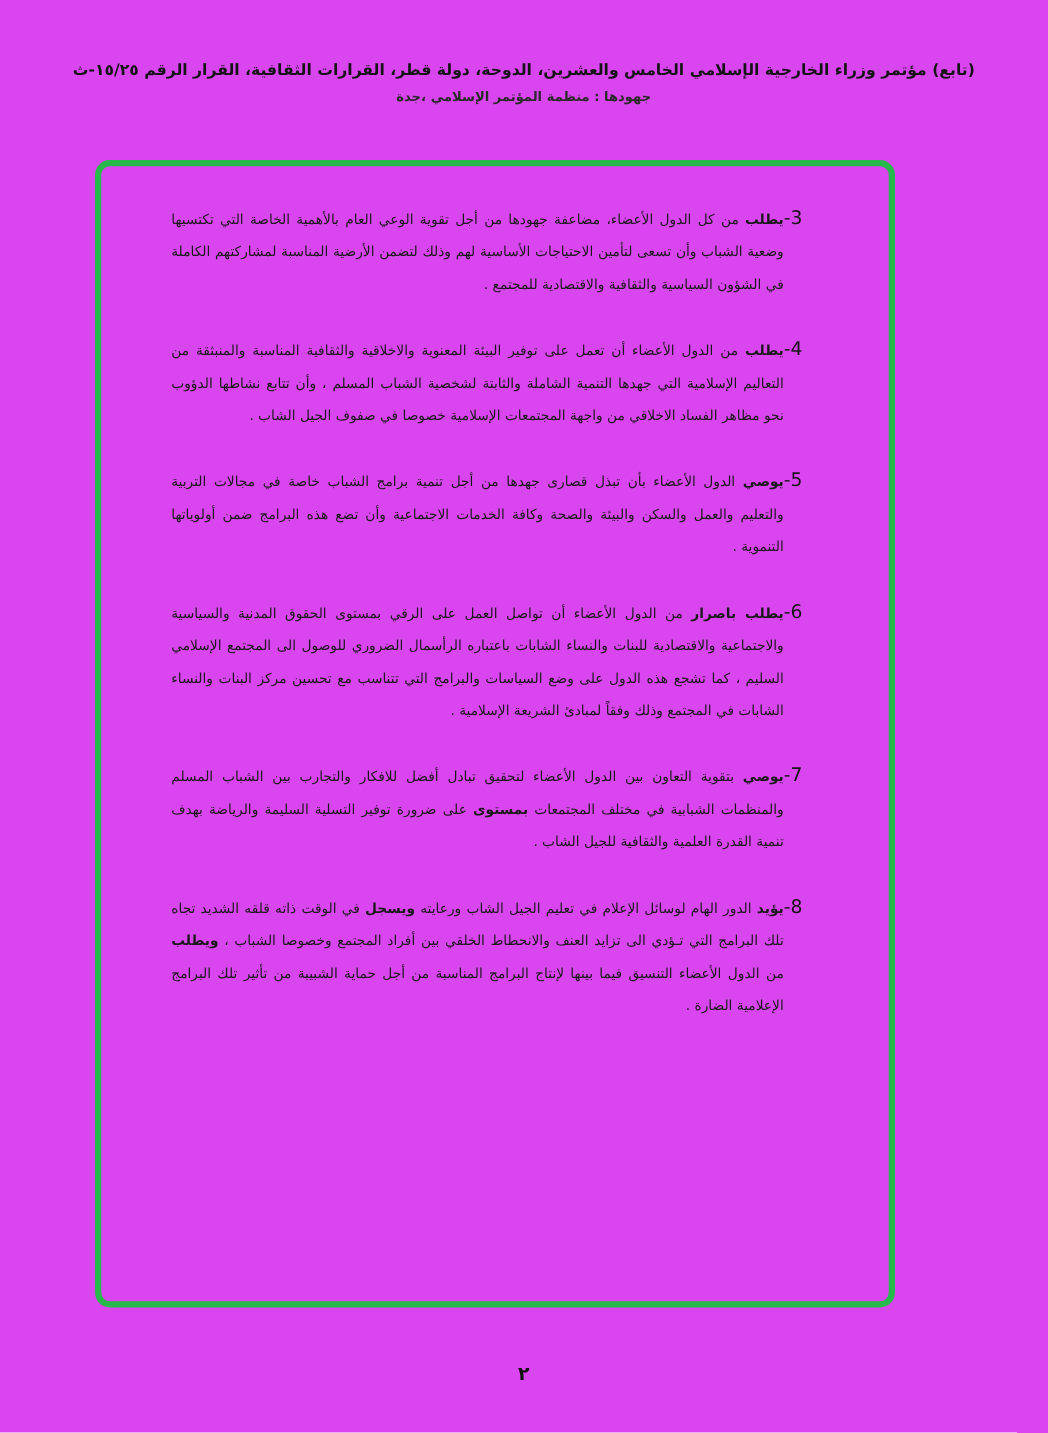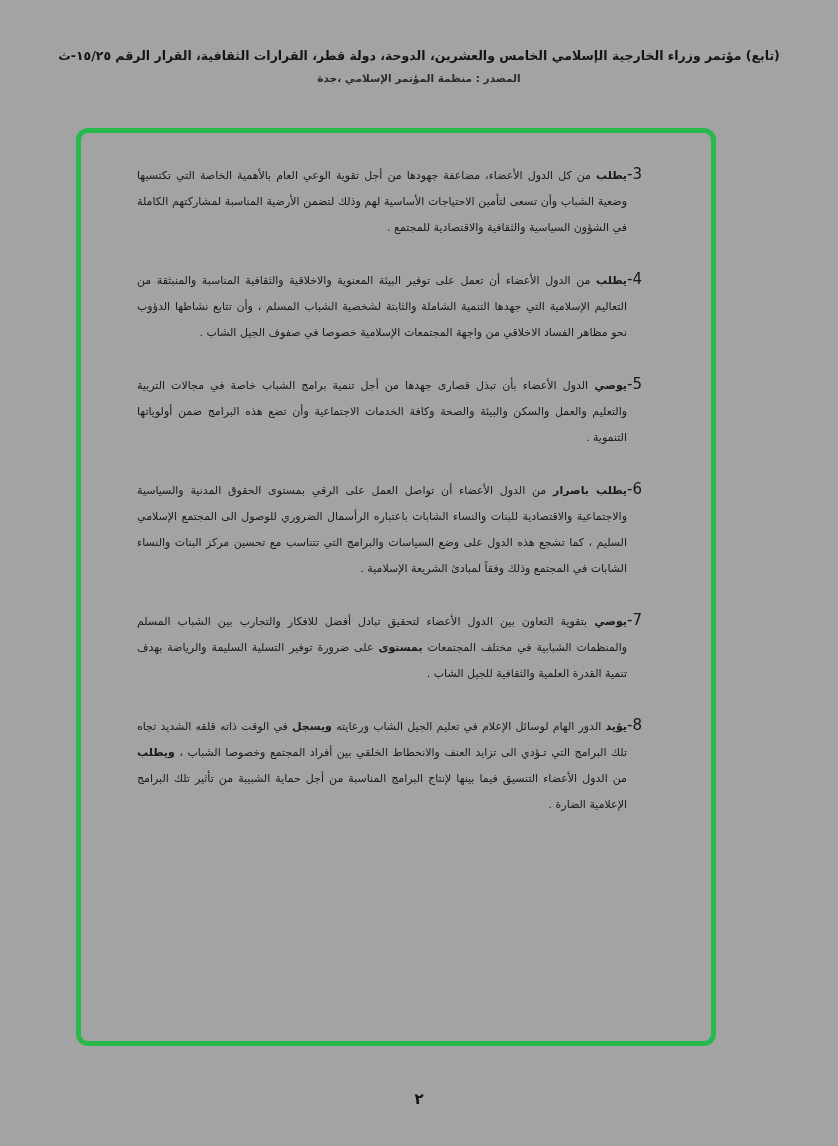--- a/index.html
+++ b/index.html
@@ -8,21 +8,21 @@
     background: #ffffff;
     width: 838px;
     height: 1146px;
     font-family: "DejaVu Sans", sans-serif;
     overflow: hidden;
   }
   .page {
     position: relative;
     width: 838px;
     height: 1146px;
-    background: #a3a3a3;
+    background: #d946ef;
     color: #1c1c1c;
   }
   .doc-header {
     position: absolute;
     top: 48px;
     left: 0;
     width: 100%;
     text-align: center;
     direction: rtl;
   }
@@ -90,21 +90,21 @@
     color: #111111;
   }
 </style>
 </head>
 <body>
 
 <div class="page">
 
   <div class="doc-header">
     <div class="line1">(تابع) مؤتمر وزراء الخارجية الإسلامي الخامس والعشرين، الدوحة، دولة قطر، القرارات الثقافية، القرار الرقم ١٥/٢٥-ث</div>
-    <div class="line2">المصدر :  منظمة المؤتمر الإسلامي ،جدة</div>
+    <div class="line2">جهودها :  منظمة المؤتمر الإسلامي ،جدة</div>
   </div>
 
   <div class="annotation-box" style="border-color: rgb(39, 185, 75);">
     <div class="resolution-list">
   <div class="item-row">
     <div class="item-marker">-3</div>
     <div class="item-text"><span class="lead">يطلب</span><span> من كل الدول الأعضاء، مضاعفة جهودها من أجل تقوية الوعي العام بالأهمية الخاصة التي تكتسيها وضعية الشباب وأن تسعى لتأمين الاحتياجات الأساسية لهم وذلك لتضمن الأرضية المناسبة لمشاركتهم الكاملة في الشؤون السياسية والثقافية والاقتصادية للمجتمع .</span></div>
   </div>
 
   <div class="item-row">

